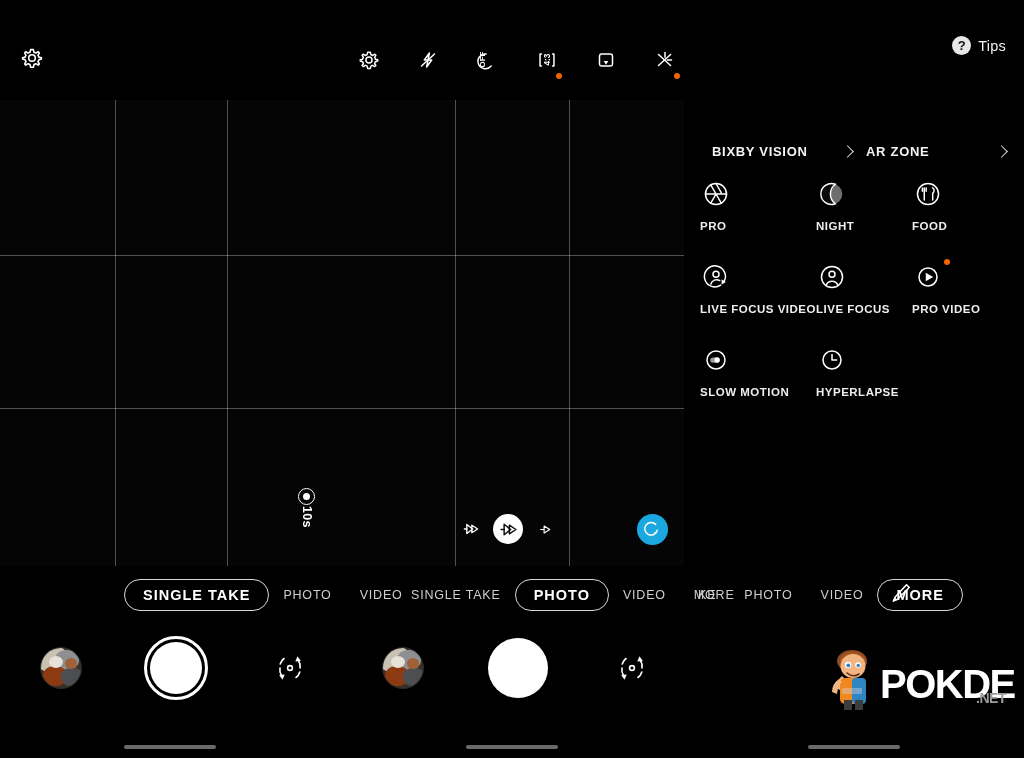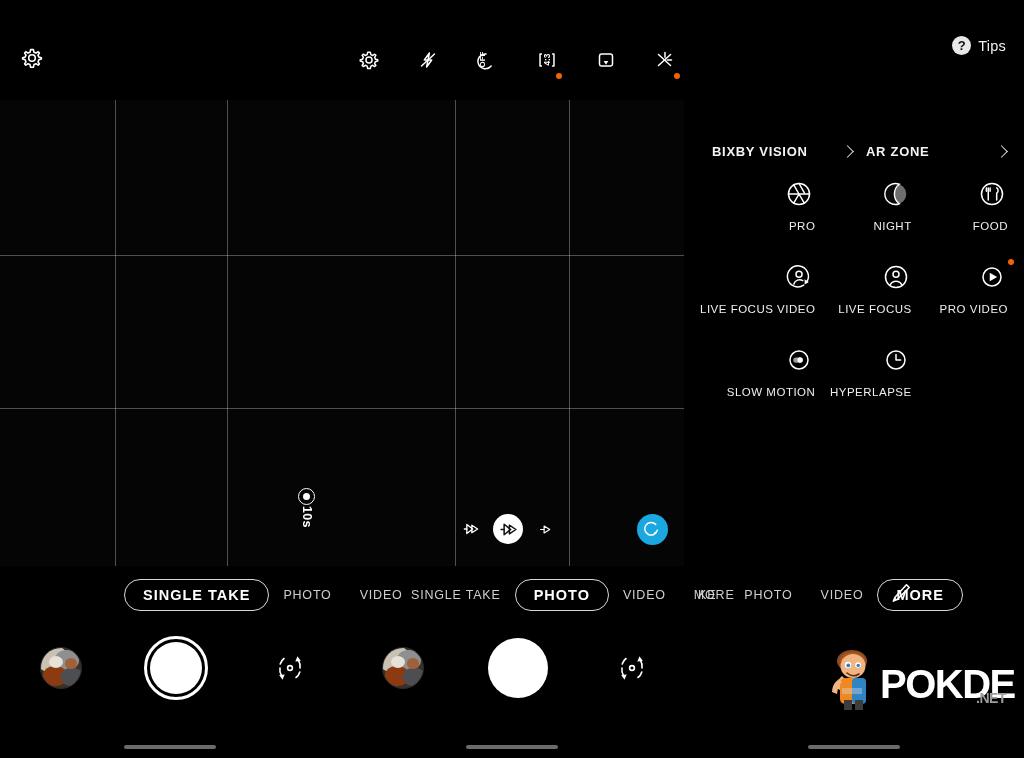--- a/index.html
+++ b/index.html
@@ -44,21 +44,21 @@
   .bixby { position: absolute; left: 637px; top: 514px; width: 31px; height: 31px; border-radius: 50%; background: #1ba8e0;
            display: flex; align-items: center; justify-content: center; }
 
   
   .modepanel { position: absolute; left: 684px; top: 100px; width: 340px; height: 466px; }
   .panel-links { position: absolute; left: 16px; top: 44px; width: 308px; display: flex; margin-left: 12px; }
   .plink { flex: 1; display: flex; align-items: center; justify-content: space-between; padding-right: 14px; }
   .plink-label { font-size: 13px; font-weight: bold; letter-spacing: .7px; color: #f4f4f4; }
   .chev { width: 9px; height: 9px; border-right: 1.6px solid #ddd; border-top: 1.6px solid #ddd; transform: rotate(45deg); }
   .modegrid { position: absolute; left: 16px; top: 78px; width: 308px; display: grid; grid-template-columns: repeat(3, 1fr); row-gap: 29px; }
-  .modecell { display: flex; flex-direction: column; align-items: flex-end; position: relative; }
+  .modecell { display: flex; flex-direction: column; align-items: flex-start; position: relative; font-weight: bold; }
   .modeicon { width: 32px; height: 32px; display: flex; align-items: center; justify-content: center; position: relative; }
   .modeicon .dot2 { position: absolute; right: -6px; top: -2px; width: 6px; height: 6px; border-radius: 50%; background: #f56300; }
   .modelabel { font-size: 11.5px; margin-top: 10px; letter-spacing: .5px; color: #eee; white-space: nowrap; }
 
   
   .stripzone { position: absolute; left: 12px; top: 566px; width: 924px; height: 58px; }
   .strip { position: absolute; top: 0; height: 58px; display: flex; align-items: center; gap: 0; }
   .mitem { font-size: 13px; letter-spacing: 1px; color: #d6d6d6; white-space: nowrap; padding: 0 14px; font-weight: bold; }
   .mitem.dim { font-weight: normal; color: #cfcfcf; font-size: 12.5px; letter-spacing: .8px; }
   .mitem.active { border: 1.4px solid #d8d8d8; border-radius: 18px; padding: 7px 18px; color: #fff; font-size: 14.5px; }

